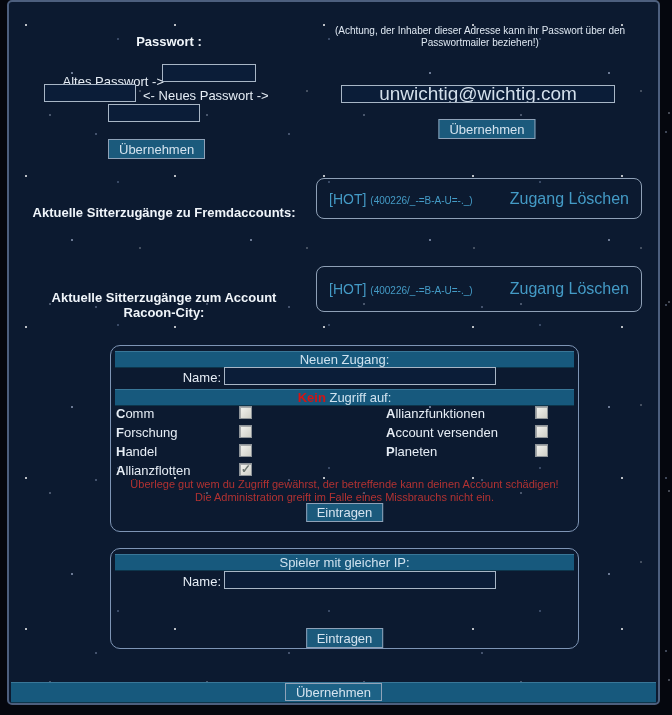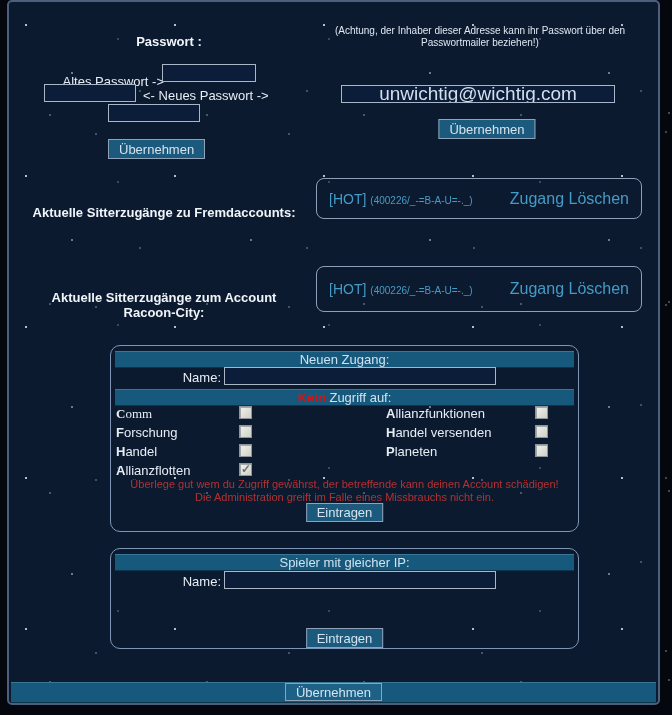--- a/index.html
+++ b/index.html
@@ -132,32 +132,32 @@
       <div class="bar" style="top:5px;">
         <span>Neuen Zugang:</span>
       </div>
       <div class="name-lbl lbl" style="top:24px;">Name:</div>
       <input class="inp" style="left: 113px; top: 21px; width: 272px;">
 
       <div class="bar" style="top:43px;">
         <span class="kein">Kein</span><span> Zugriff auf:</span>
       </div>
 
-      <div class="abs lbl bold-first" style="left:5px;top:60px;font-family:Liberation Serif, serif;">Comm</div>
+      <div class="abs lbl bold-first" style="left:5px;top:60px;">Comm</div>
       <span class="cbox" style="left:128px;top:60px;"></span>
       <div class="abs lbl bold-first" style="left:5px;top:79px;">Forschung</div>
       <span class="cbox" style="left:128px;top:79px;"></span>
       <div class="abs lbl bold-first" style="left:5px;top:98px;">Handel</div>
       <span class="cbox" style="left:128px;top:98px;"></span>
       <div class="abs lbl bold-first" style="left:5px;top:117px;">Allianzflotten</div>
       <span class="cbox checked" style="left:128px;top:117px;"></span>
 
       <div class="abs lbl bold-first" style="left:275px;top:60px;">Allianzfunktionen</div>
       <span class="cbox" style="left:424px;top:60px;"></span>
-      <div class="abs lbl bold-first" style="left:275px;top:79px;">Handel versenden</div>
+      <div class="abs lbl bold-first" style="left:275px;top:79px;">Account versenden</div>
       <span class="cbox" style="left:424px;top:79px;"></span>
       <div class="abs lbl bold-first" style="left:275px;top:98px;">Planeten</div>
       <span class="cbox" style="left:424px;top:98px;"></span>
 
       <div class="abs warn" style="left:0;top:132px;width:100%;">
         <div>Überlege gut wem du Zugriff gewährst, der betreffende kann deinen Account schädigen!</div>
         <div>Die Administration greift im Falle eines Missbrauchs nicht ein.</div>
       </div>
       <button class="btn abs" style="left:50%;top:157px;transform:translateX(-50%);height:19px;">Eintragen</button>
     </div>

